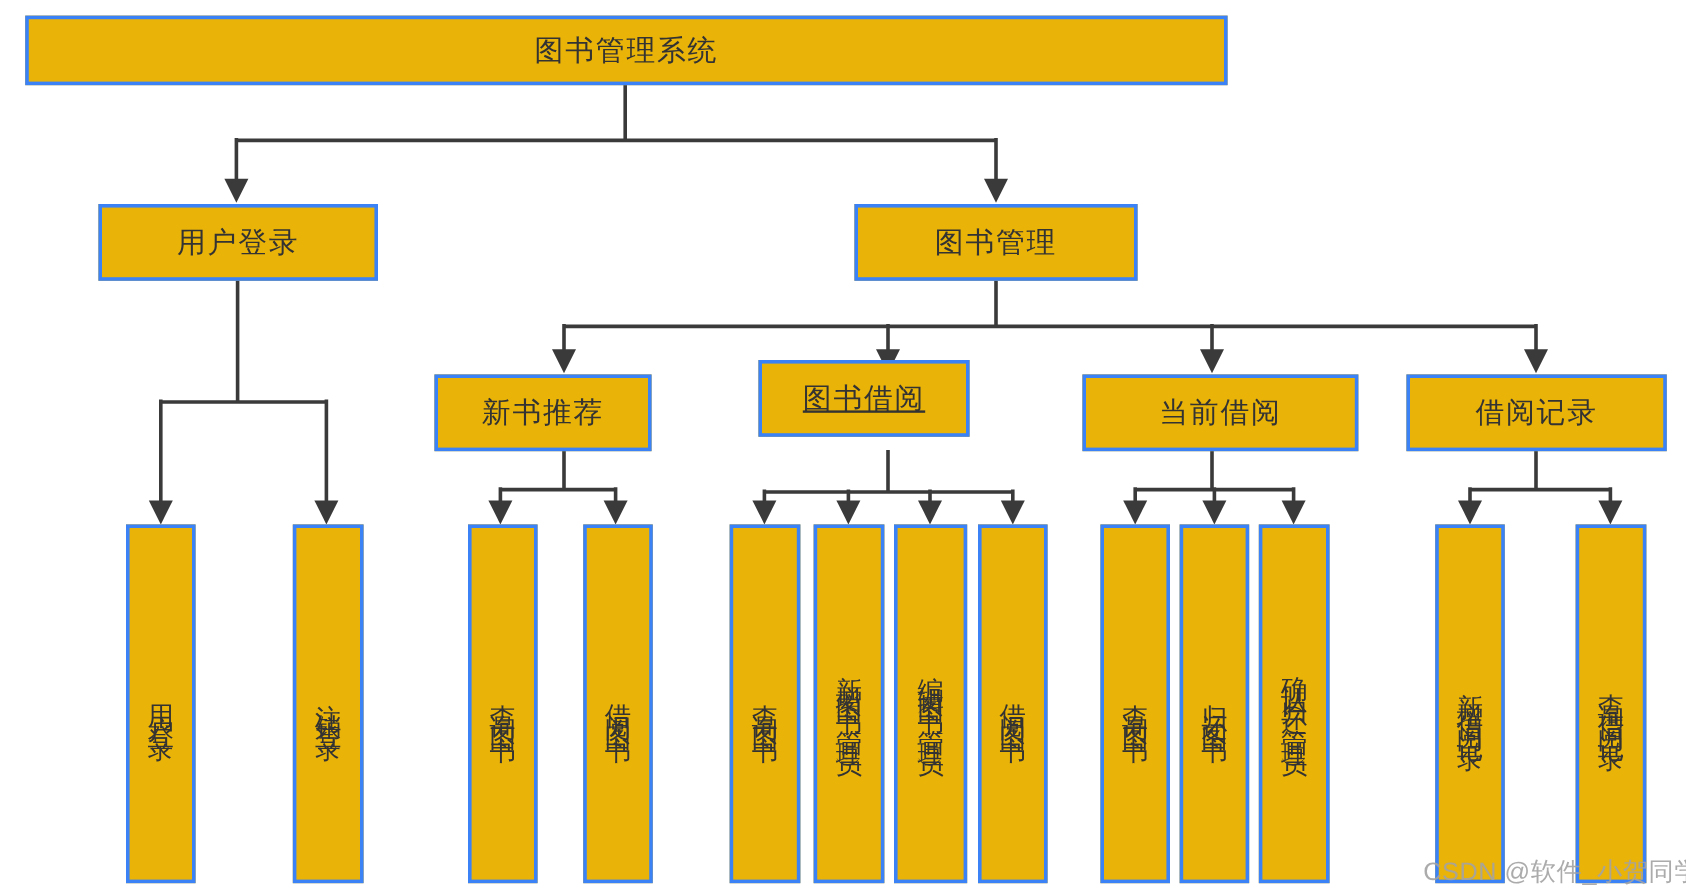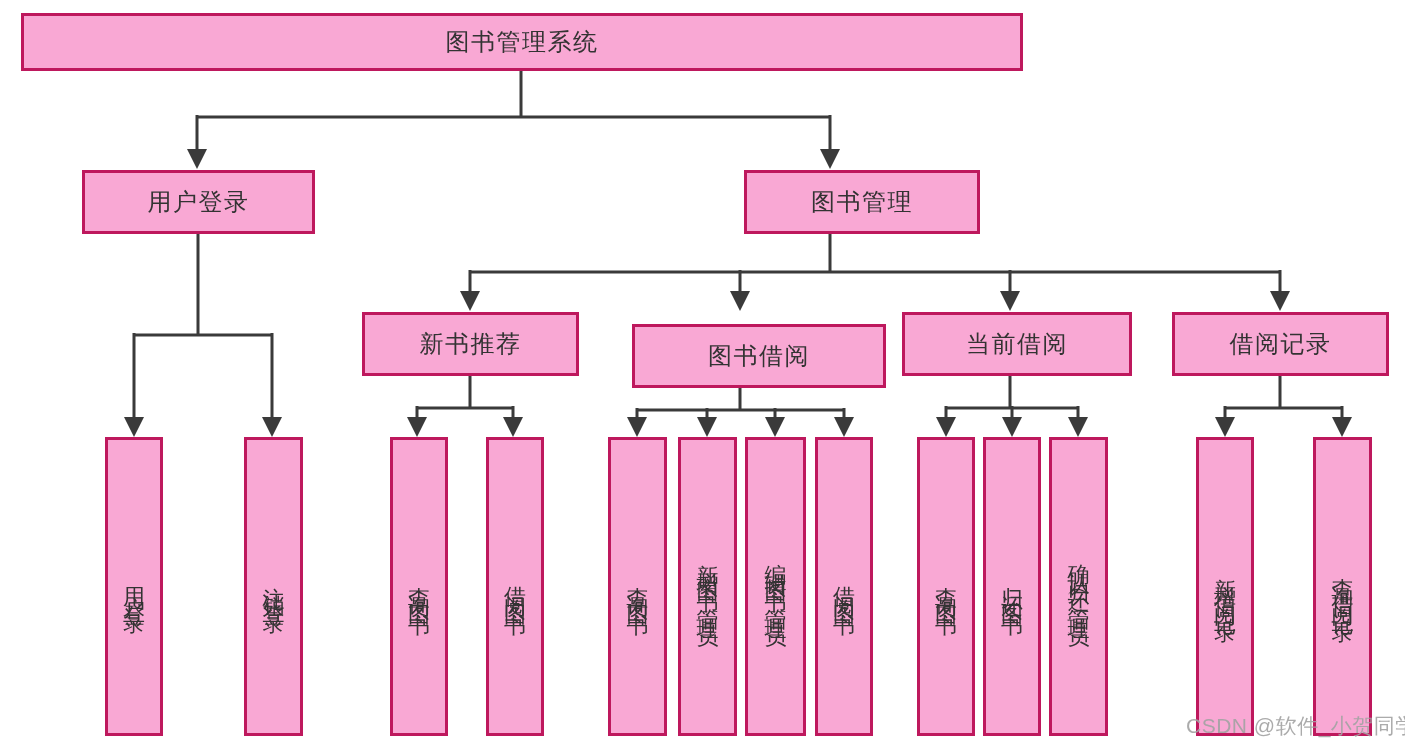--- a/index.html
+++ b/index.html
@@ -13,22 +13,22 @@
   }
   .connectors {
     position: absolute;
     left: 0; top: 0;
     width: 1405px;
     height: 747px;
   }
   .node {
     position: absolute;
     box-sizing: border-box;
-    border: 3px solid #be185d;
-    background: #f9a8d4;
+    border: 3px solid #3b82f6;
+    background: #eab308;
     color: #333333;
     display: flex;
     align-items: center;
     justify-content: center;
     font-size: 24px;
     letter-spacing: 1.5px;
     white-space: nowrap;
   }
   .vnode {
     writing-mode: vertical-rl;
@@ -84,24 +84,24 @@
       <polygon points="1002,417 1022,417 1012,437"></polygon>
       <polygon points="1068,417 1088,417 1078,437"></polygon>
       <polygon points="1215,417 1235,417 1225,437"></polygon>
       <polygon points="1332,417 1352,417 1342,437"></polygon>
     </g>
   </svg>
 
   <div class="node" style="left:21px; top:13px; width:1002px; height:58px;">图书管理系统</div>
 
   <div class="node" style="left:82px; top:170px; width:233px; height:64px;">用户登录</div>
-  <div class="node" style="left:712px; top:170px; width:236px; height:64px;margin-left:32px;">图书管理</div>
+  <div class="node" style="left:712px; top:170px; width:236px; height:64px;">图书管理</div>
 
-  <div class="node" style="left:362px; top:312px; width:217px; height:64px;">新书推荐</div>
-  <div class="node" style="left:632px; top:324px; width:254px; height:64px;">图书借阅</div>
+  <div class="node" style="left:362px; top:312px; width:181px; height:64px;">新书推荐</div>
+  <div class="node" style="left:632px; top:300px; width:176px; height:64px;text-decoration:underline;">图书借阅</div>
   <div class="node" style="left:902px; top:312px; width:230px; height:64px;">当前借阅</div>
   <div class="node" style="left:1172px; top:312px; width:217px; height:64px;">借阅记录</div>
 
   <div class="node vnode" style="left:105px; top:437px; width:58px; height:299px;">用户登录</div>
   <div class="node vnode" style="left:244px; top:437px; width:59px; height:299px;">注销登录</div>
 
   <div class="node vnode" style="left:390px; top:437px; width:58px; height:299px;">查询图书</div>
   <div class="node vnode" style="left:486px; top:437px; width:58px; height:299px;">借阅图书</div>
 
   <div class="node vnode" style="left:608px; top:437px; width:59px; height:299px;">查询图书</div>

